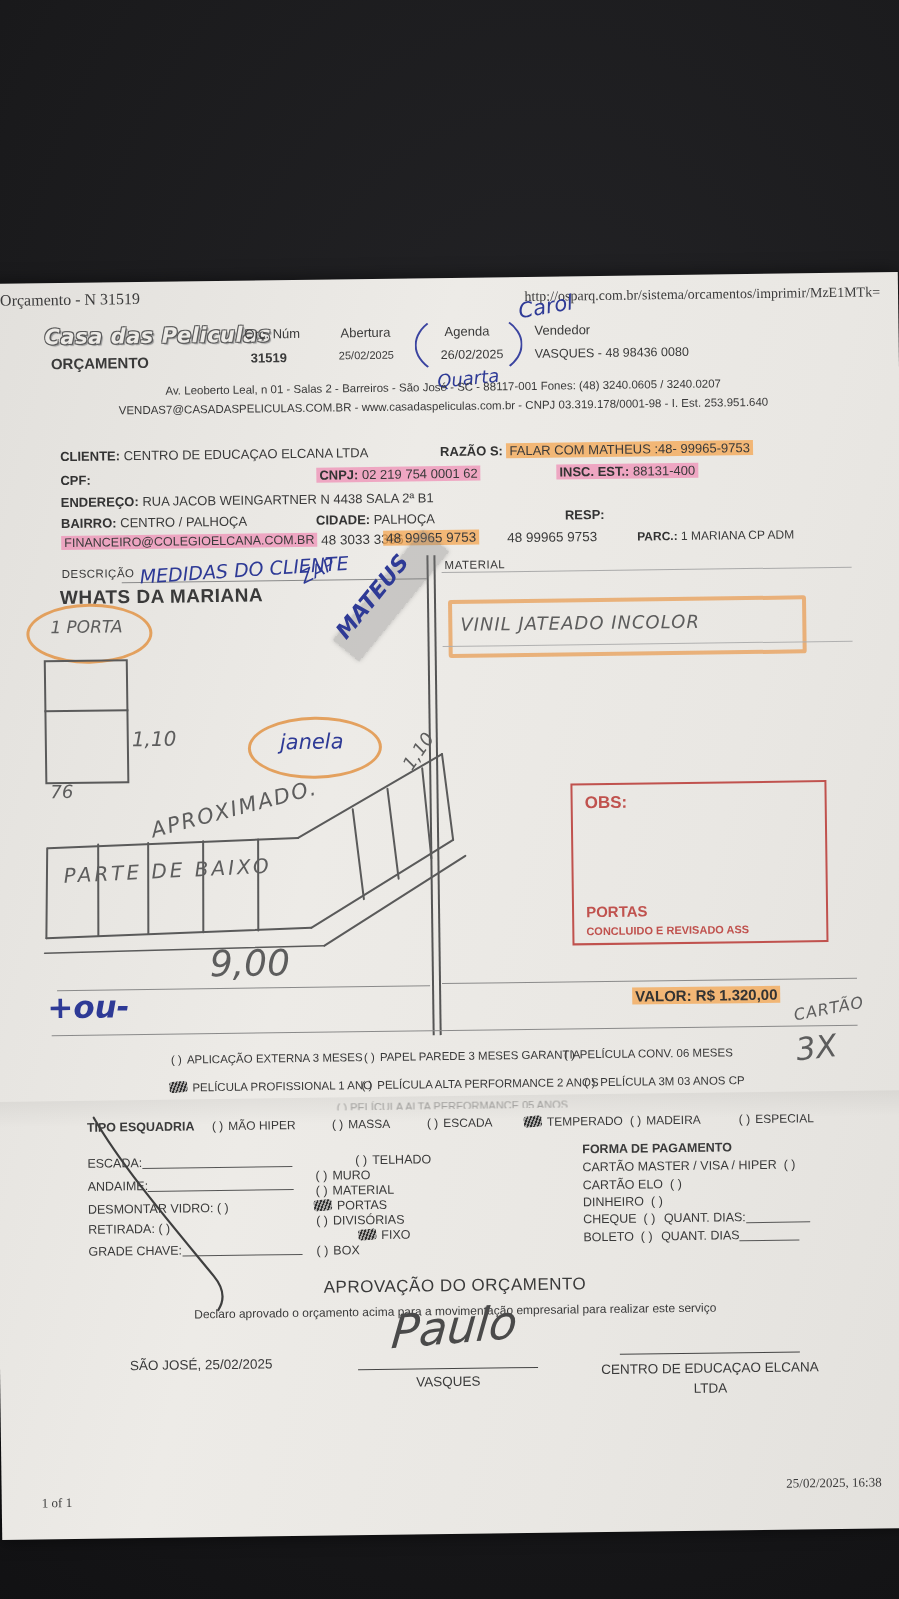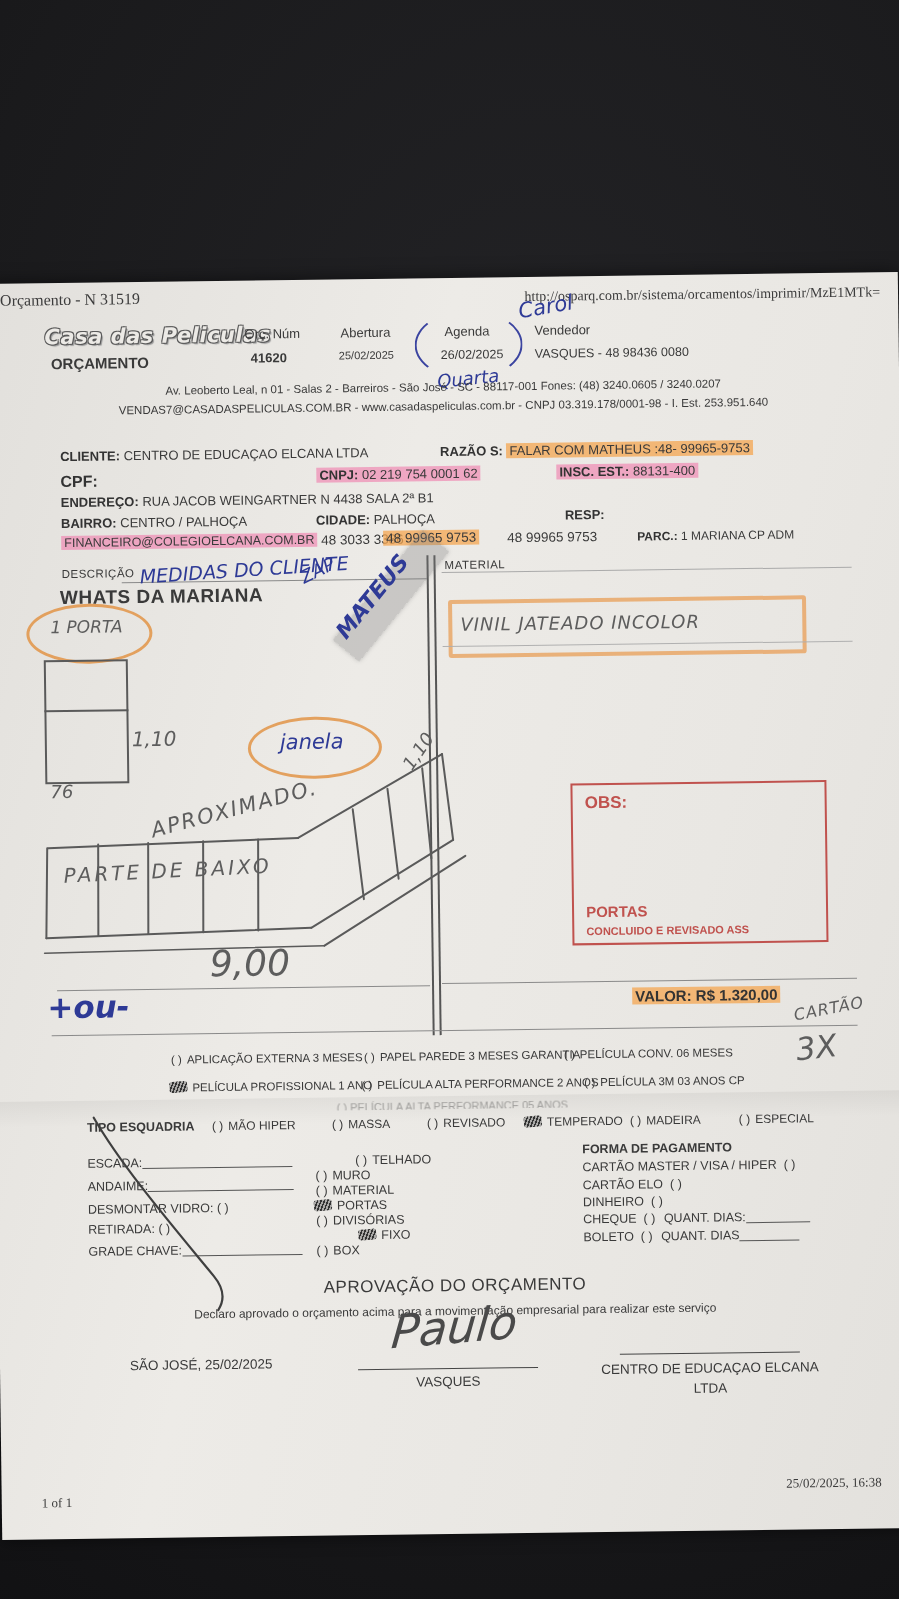--- a/index.html
+++ b/index.html
@@ -44,21 +44,21 @@
 <div class="photo">
  <div class="paper">
 
   <div class="abs serif" style="left:14px;top:8px;font-size:16px;">Orçamento - N 31519</div>
   <div class="abs serif" style="right:18px;top:12px;font-size:14px;">http://osparq.com.br/sistema/orcamentos/imprimir/MzE1MTk=</div>
 
   <div class="abs logo" style="left:58px;top:42px;">Casa das Peliculas</div>
   <div class="abs print" style="left:64px;top:72px;font-size:15px;font-weight:bold;">ORÇAMENTO</div>
 
   <div class="abs print" style="left:258px;top:46px;font-size:13px;">Orç. Núm</div>
-  <div class="abs print" style="left:264px;top:70px;font-size:13px;font-weight:bold;">41620</div>
+  <div class="abs print" style="left:264px;top:70px;font-size:13px;font-weight:bold;">31519</div>
   <div class="abs print" style="left:354px;top:46px;font-size:13px;">Abertura</div>
   <div class="abs print" style="left:352px;top:70px;font-size:11px;">25/02/2025</div>
   <div class="abs print" style="left:458px;top:46px;font-size:13px;">Agenda</div>
   <div class="abs print" style="left:454px;top:70px;font-size:12.5px;">26/02/2025</div>
   <div class="abs print" style="left:548px;top:46px;font-size:13px;">Vendedor</div>
   <div class="abs print" style="left:548px;top:70px;font-size:12.5px;">VASQUES - 48 98436 0080</div>
 
   <div class="paren-blue" style="left:428px;top:32px;width:104px;height:66px;"></div>
   <div class="abs hw-pen" style="left:532px;top:18px;font-size:21px;transform:rotate(-9deg);">Carol</div>
   <div class="abs hw-pen" style="left:450px;top:90px;font-size:18px;transform:rotate(-5deg);">Quarta</div>
@@ -67,21 +67,21 @@
   <div class="abs print sm" style="left:0;top:122px;width:100%;text-align:center;">VENDAS7@CASADASPELICULAS.COM.BR - www.casadaspeliculas.com.br - CNPJ 03.319.178/0001-98 - I. Est. 253.951.640</div>
 
   <div class="abs" style="left:72px;top:166px;font-size:13px;">
     <span class="lbl">CLIENTE:</span>
     <span class="print">CENTRO DE EDUCAÇAO ELCANA LTDA</span>
   </div>
   <div class="abs" style="left:452px;top:166px;font-size:13px;">
     <span class="lbl">RAZÃO S:</span>
     <span class="print hl-orange">FALAR COM MATHEUS :48- 99965-9753</span>
   </div>
-  <div class="abs lbl" style="left:72px;top:190px;font-size:16px;">CPF:</div>
+  <div class="abs lbl" style="left:72px;top:190px;font-size:13px;">CPF:</div>
   <div class="abs hl-pink" style="left:328px;top:188px;font-size:13px;">
     <span class="lbl">CNPJ:</span>
     <span class="print">02 219 754 0001 62</span>
   </div>
   <div class="abs hl-pink" style="left:568px;top:188px;font-size:13px;">
     <span class="lbl">INSC. EST.:</span>
     <span class="print">88131-400</span>
   </div>
   <div class="abs" style="left:72px;top:212px;font-size:13px;">
     <span class="lbl">ENDEREÇO:</span>
@@ -191,21 +191,21 @@
   </div>
   <div class="abs print" style="left:588px;top:800px;font-size:11.5px;">
     <span class="pbox">(  )</span><span>PELÍCULA 3M 03 ANOS CP</span>
   </div>
   <div class="abs print" style="left:340px;top:822px;font-size:11px;opacity:.4;filter:blur(.6px);height:9px;overflow:hidden;">( ) PELÍCULA ALTA PERFORMANCE 05 ANOS</div>
   <div class="fold" style="top:818px;"></div>
 
   <div class="abs print" style="left:90px;top:838px;font-size:12.5px;font-weight:bold;">TIPO ESQUADRIA</div>
   <div class="abs print" style="left:215px;top:838px;font-size:12px;"><span class="pbox">(  )</span><span>MÃO HIPER</span></div>
   <div class="abs print" style="left:335px;top:838px;font-size:12px;"><span class="pbox">(  )</span><span>MASSA</span></div>
-  <div class="abs print" style="left:430px;top:838px;font-size:12px;"><span class="pbox">(  )</span><span>REVISADO</span></div>
+  <div class="abs print" style="left:430px;top:838px;font-size:12px;"><span class="pbox">(  )</span><span>ESCADA</span></div>
   <div class="abs print" style="left:527px;top:838px;font-size:12px;"><span class="blob"></span><span>TEMPERADO</span></div>
   <div class="abs print" style="left:633px;top:838px;font-size:12px;"><span class="pbox">(  )</span><span>MADEIRA</span></div>
   <div class="abs print" style="left:742px;top:838px;font-size:12px;"><span class="pbox">(  )</span><span>ESPECIAL</span></div>
 
   <div class="abs print" style="left:90px;top:874px;font-size:12.5px;"><span>ESCADA:</span><span class="line-blank" style="width:150px;"></span></div>
   <div class="abs print" style="left:90px;top:897px;font-size:12.5px;"><span>ANDAIME:</span><span class="line-blank" style="width:146px;"></span></div>
   <div class="abs print" style="left:90px;top:920px;font-size:12.5px;"><span>DESMONTAR VIDRO:</span>&nbsp;<span class="pbox">(  )</span></div>
   <div class="abs print" style="left:90px;top:940px;font-size:12.5px;"><span>RETIRADA:</span>&nbsp;<span class="pbox">(  )</span></div>
   <div class="abs print" style="left:90px;top:962px;font-size:12.5px;"><span>GRADE CHAVE:</span><span class="line-blank" style="width:120px;"></span></div>
 

